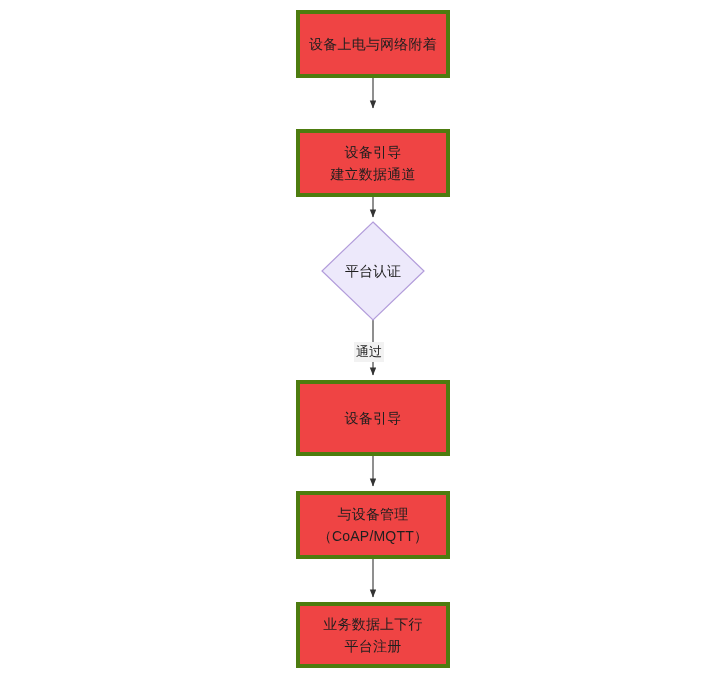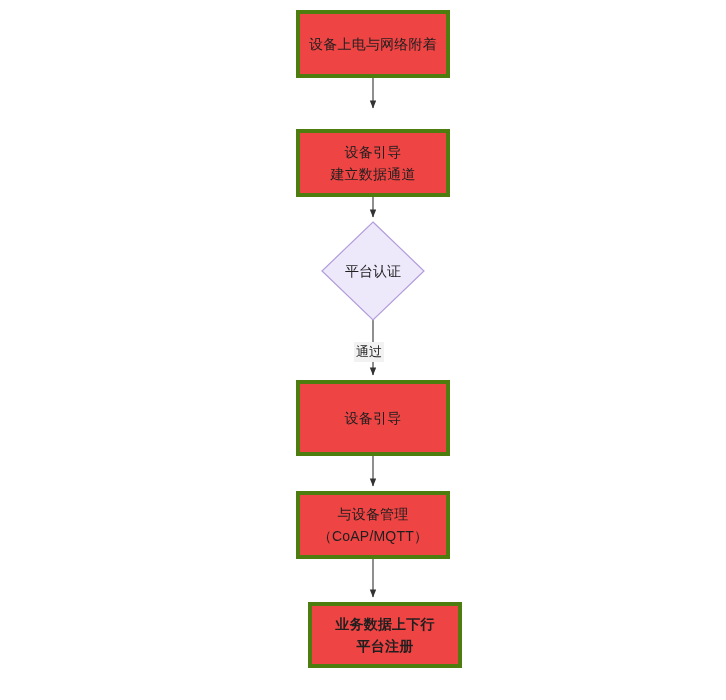--- a/index.html
+++ b/index.html
@@ -126,16 +126,16 @@
 
 <div class="node process" style="left:296px; top:380px; height:76px;">
   <span class="node-line">设备引导</span>
 </div>
 
 <div class="node process" style="left:296px; top:491px;">
   <span class="node-line">与设备管理</span>
   <span class="node-line">（CoAP/MQTT）</span>
 </div>
 
-<div class="node process" style="left:308px; top:602px; height:66px;font-weight:bold;">
+<div class="node process" style="left:296px; top:602px; height:66px;">
   <span class="node-line">业务数据上下行</span>
   <span class="node-line">平台注册</span>
 </div>
 
 </body></html>

